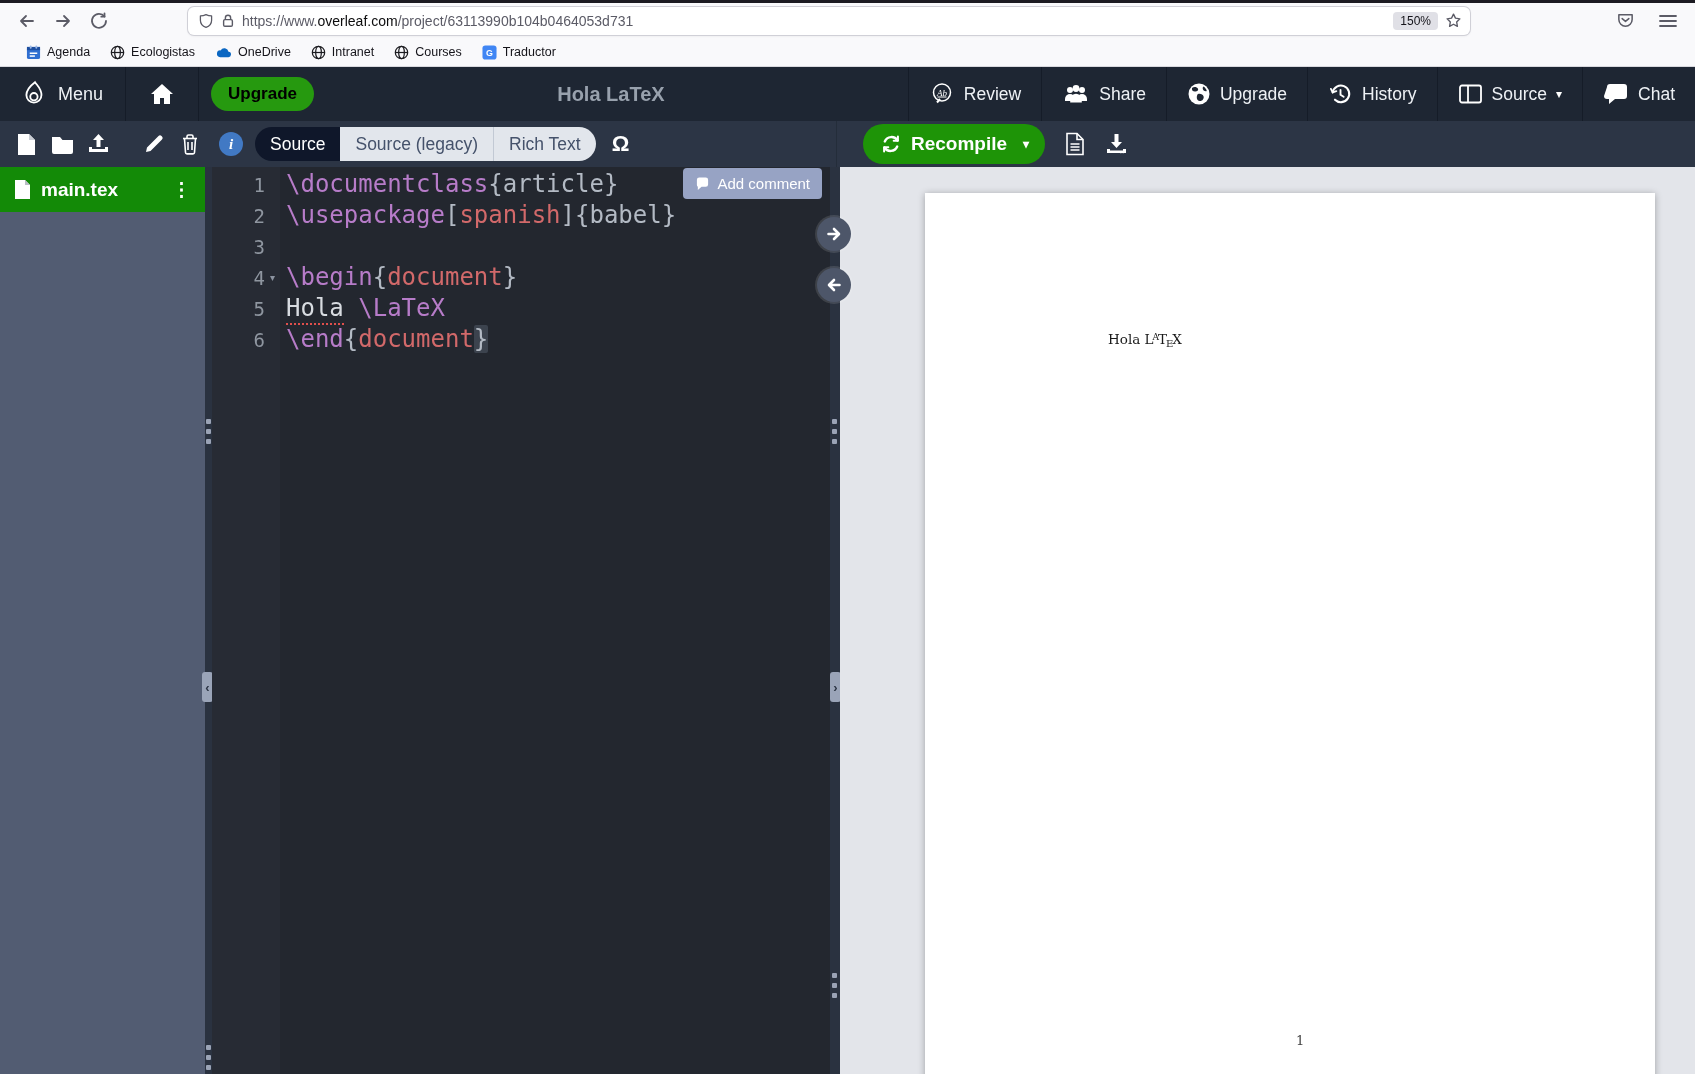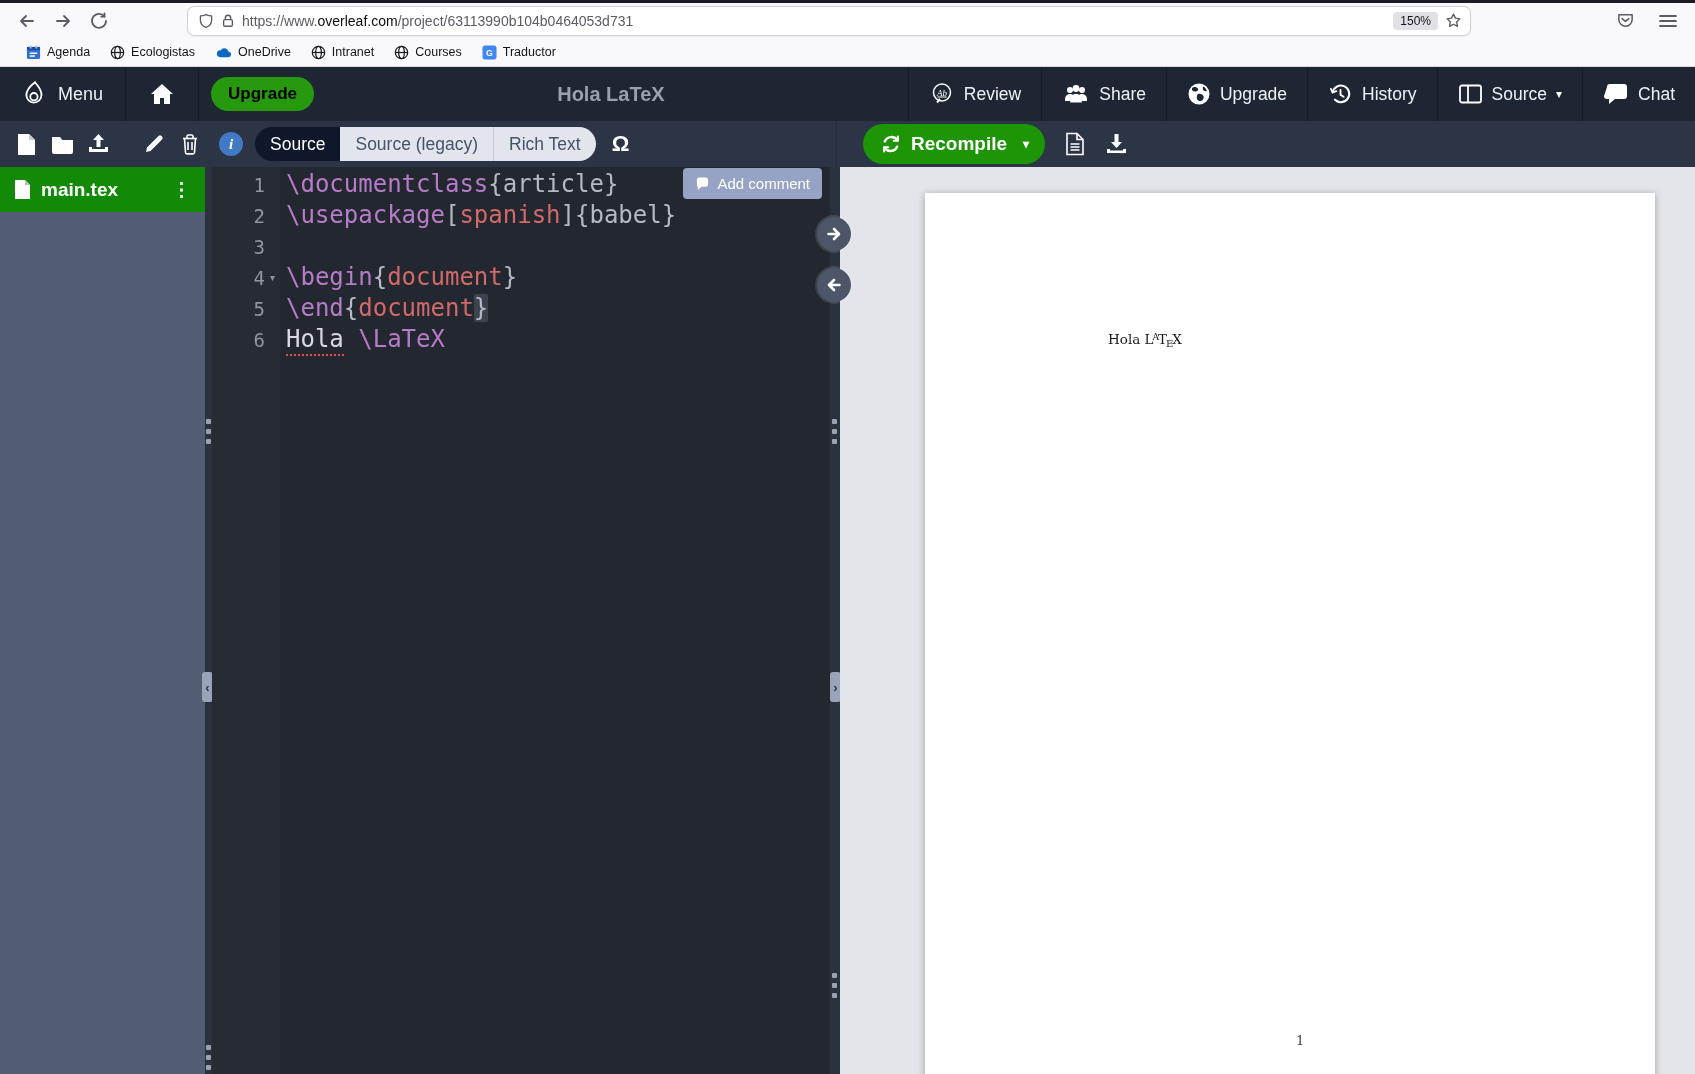--- a/index.html
+++ b/index.html
@@ -376,22 +376,22 @@
           <div class="grow">
             <span>6</span>
             <span class="fold"></span>
           </div>
         </div>
       <div class="codepane">
           <div class="crow"><span class="cmd">\documentclass</span><span class="pln">{article}</span></div>
           <div class="crow"><span class="cmd">\usepackage</span><span class="pln">[</span><span class="arg">spanish</span><span class="pln">]{babel}</span></div>
           <div class="crow"></div>
           <div class="crow"><span class="cmd">\begin</span><span class="pln">{</span><span class="arg">document</span><span class="pln">}</span></div>
+          <div class="crow"><span class="txt misspelled">Hola</span><span class="txt"> </span><span class="cmd">\LaTeX</span></div>
           <div class="crow"><span class="cmd">\end</span><span class="pln">{</span><span class="arg">document</span><span class="pln match">}</span></div>
-          <div class="crow"><span class="txt misspelled">Hola</span><span class="txt"> </span><span class="cmd">\LaTeX</span></div>
         </div>
       <div class="addcomment">
         <svg width="15" height="14" viewBox="0 0 16 15">
             <path d="M2 3 a2.5 2.5 0 0 1 2.5 -2.5 h7 A2.5 2.5 0 0 1 14 3 v5 a2.5 2.5 0 0 1 -2.5 2.5 H7 l-4 3.5 v-3.5 a2.5 2.5 0 0 1 -1 -2 Z" fill="#fff"></path>
           </svg>
         <span>Add comment</span>
       </div>
     </div>
 
     <div class="vdiv vdiv2">

